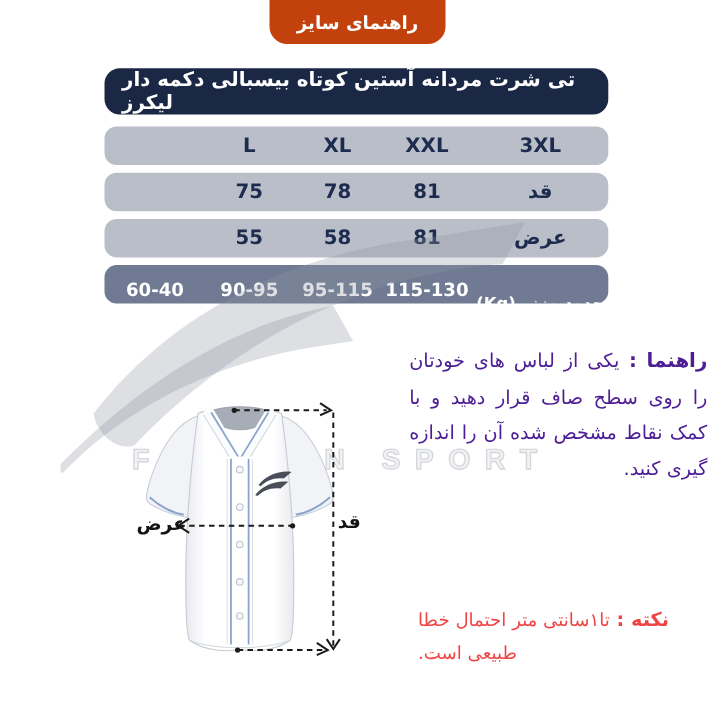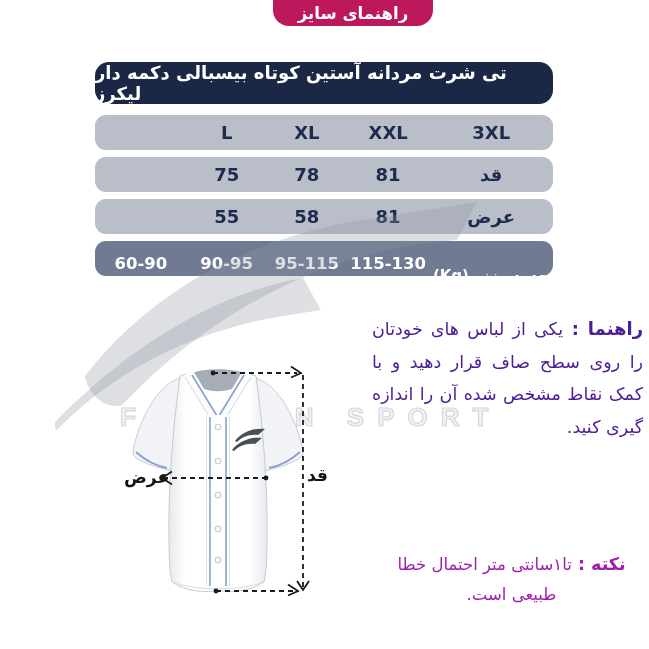--- a/index.html
+++ b/index.html
@@ -1,27 +1,27 @@
 <!DOCTYPE html>
 <html lang="fa"><head>
 <meta charset="utf-8">
 <style>
   html,body{margin:0;padding:0;}
   body{background:#ffffff;font-family:"DejaVu Sans",sans-serif;}
   .canvas{position:relative;width:649px;height:649px;background:#ffffff;overflow:hidden;margin:0 auto;}
 
   
-  .badge{position:absolute;left:245px;top:0;width:160px;height:26px;background:#be185d;
-    border-radius:0 0 16px 16px;display:flex;align-items:center;justify-content:center;z-index:5;margin-left:28px;}
+  .badge{position:absolute;left:245px;top:0;width:160px;height:40px;background:#c2410c;
+    border-radius:0 0 16px 16px;display:flex;align-items:center;justify-content:center;z-index:5;}
   .badge span{color:#ffffff;font-weight:bold;font-size:16.5px;}
 
   
   .title-bar{position:absolute;left:95px;top:62px;width:458px;height:42px;background:#1b2845;
     border-radius:14px;display:flex;align-items:center;justify-content:center;z-index:5;}
-  .title-bar span{color:#ffffff;font-weight:bold;font-size:18px;}
+  .title-bar span{color:#ffffff;font-weight:bold;font-size:18px;margin-left:16px;}
 
   
   .size-table{position:absolute;left:95px;top:115px;width:458px;z-index:1;}
   .t-row{direction:rtl;display:grid;grid-template-columns:27% 18% 17.5% 17.5% 20%;
     height:35px;margin-bottom:7px;border-radius:11px;align-items:center;background:#b9bec8;}
   .t-row .cell{text-align:center;font-weight:bold;font-size:18px;color:#1d2b4e;}
   .t-row .cell.fa{font-size:18px;}
   .t-row.dark{background:#707b93;}
   .t-row.dark .cell{color:#ffffff;font-size:16.5px;}
   .t-row.dark .cell.fa{font-size:15px;margin-top:26px;}
@@ -37,21 +37,21 @@
   .jersey{position:absolute;left:100px;top:360px;z-index:3;}
   .meas-label{position:absolute;z-index:4;font-weight:bold;font-size:17px;color:#141414;}
   .lbl-width{left:124px;top:467px;}
   .lbl-height{left:307px;top:465px;}
 
   
   .guide{position:absolute;left:372px;top:313px;width:271px;z-index:4;direction:rtl;
     text-align:justify;font-size:17.5px;line-height:32.5px;color:#4c1d95;}
   .guide b{font-size:18px;}
   .note{position:absolute;left:380px;top:549px;width:263px;z-index:4;direction:rtl;
-    text-align:center;font-size:16.5px;line-height:30px;color:#a21caf;}
+    text-align:left;font-size:16.5px;line-height:30px;color:#ef4444;}
   .note b{font-size:17.5px;}
 </style>
 </head>
 <body>
 
 <div class="canvas">
 
   <div class="badge">
     <span>راهنمای سایز</span>
   </div>
@@ -77,21 +77,21 @@
       <div class="cell fa">عرض</div>
       <div class="cell ltr">81</div>
       <div class="cell ltr">58</div>
       <div class="cell ltr">55</div>
     </div>
     <div class="t-row dark">
       <div class="cell fa">حدود وزنی(Kg)</div>
       <div class="cell ltr">115-130</div>
       <div class="cell ltr">95-115</div>
       <div class="cell ltr">90-95</div>
-      <div class="cell ltr">60-90</div>
+      <div class="cell ltr">60-40</div>
     </div>
   </div>
 
   <svg class="wm-f" width="430" height="330" viewBox="0 0 430 330">
     <g fill="#8e95a3" fill-opacity="0.30">
       <path d="M30,208 C100,118 205,63 335,48 L422,34 L402,72 C282,80 162,137 67,237 C50,242 33,226 30,208 Z"></path>
       <path d="M2,262 C60,202 140,162 228,148 L266,142 L248,110 C158,126 72,180 -4,258 Z"></path>
     </g>
   </svg>
 

